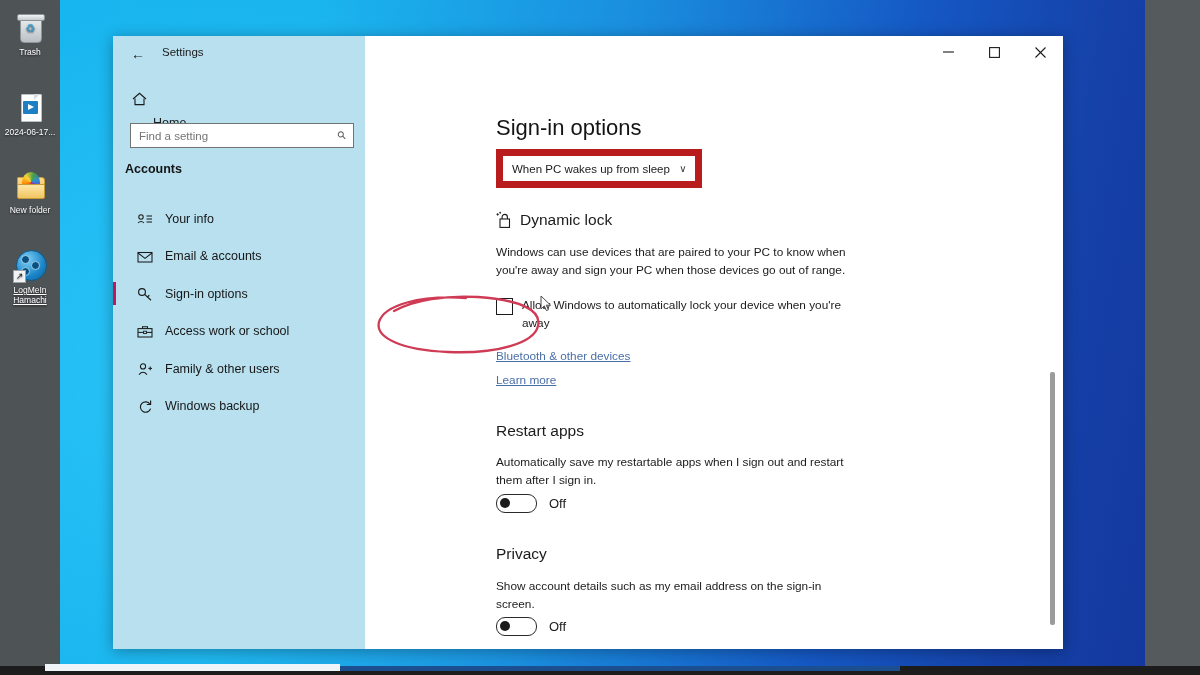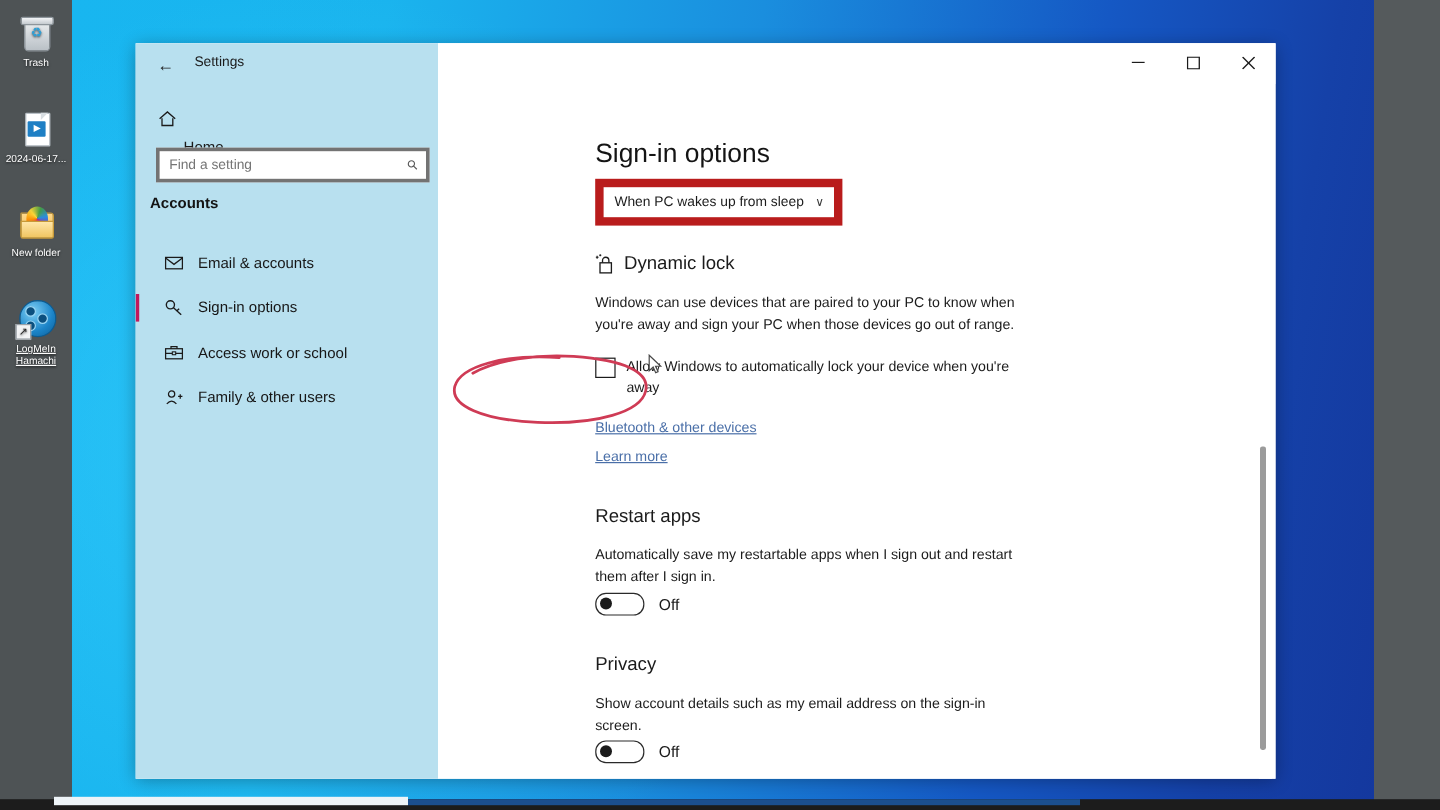--- a/index.html
+++ b/index.html
@@ -184,21 +184,21 @@
     position: absolute; left: 12px; top: 50px;
     width: 228px; height: 28px;
     display: flex; align-items: center;
   }
   #home-item .ic { width: 28px; text-align: center; font-size: 13px; color: #1b1b1b; }
   #home-item .lb { font-size: 12.5px; color: #1b1b1b; margin-top: 46px; }
   #search-box {
     position: absolute; left: 17px; top: 87px;
     width: 222px; height: 23px;
     background: #ffffff;
-    border: 3px solid #737373;
+    border: 1px solid #737373;
     display: flex; align-items: center;
   }
   #search-box input {
     flex: 1;
     border: 0; outline: 0;
     background: transparent;
     font-family: "Liberation Sans", sans-serif;
     font-size: 11.5px;
     color: #4a4a4a;
     padding: 0 0 0 8px;
@@ -446,20 +446,32 @@
 
       <div id="search-box">
         <input type="text" placeholder="Find a setting" style="">
         <span class="mag">⚲</span>
       </div>
 
       <div id="nav-header">Accounts</div>
 
       <div id="nav-list">
 
+        <div class="nav-item">
+          <span class="nav-ic">
+            <svg width="16" height="13" viewBox="0 0 16 13">
+              <circle cx="4" cy="5" r="2.2" fill="none" stroke="#1b1b1b" stroke-width="1.05"></circle>
+              <path d="M1 11 Q4 8 7 11" fill="none" stroke="#1b1b1b" stroke-width="1.05"></path>
+              <line x1="9.5" y1="4" x2="15" y2="4" stroke="#1b1b1b" stroke-width="1.05"></line>
+              <line x1="9.5" y1="7" x2="15" y2="7" stroke="#1b1b1b" stroke-width="1.05"></line>
+              <line x1="9.5" y1="10" x2="15" y2="10" stroke="#1b1b1b" stroke-width="1.05"></line>
+            </svg>
+          </span>
+          <span class="nav-lb">Your info</span>
+        </div>
 
         <div class="nav-item">
           <span class="nav-ic">
             <svg width="16" height="13" viewBox="0 0 16 13">
               <rect x="1" y="2.5" width="14" height="9.5" fill="none" stroke="#1b1b1b" stroke-width="1.05"></rect>
               <path d="M1 3 L8 8.3 L15 3" fill="none" stroke="#1b1b1b" stroke-width="1.05"></path>
             </svg>
           </span>
           <span class="nav-lb">Email &amp; accounts</span>
         </div>
@@ -492,20 +504,29 @@
             <svg width="16" height="14" viewBox="0 0 16 14">
               <circle cx="6" cy="4.4" r="2.6" fill="none" stroke="#1b1b1b" stroke-width="1.05"></circle>
               <path d="M2 12.6 Q6 8 10 12.6" fill="none" stroke="#1b1b1b" stroke-width="1.05"></path>
               <line x1="11.4" y1="6.4" x2="15" y2="6.4" stroke="#1b1b1b" stroke-width="1.05"></line>
               <line x1="13.2" y1="4.6" x2="13.2" y2="8.2" stroke="#1b1b1b" stroke-width="1.05"></line>
             </svg>
           </span>
           <span class="nav-lb">Family &amp; other users</span>
         </div>
 
+        <div class="nav-item">
+          <span class="nav-ic">
+            <svg width="16" height="14" viewBox="0 0 16 14">
+              <path d="M13 5.2 A5.2 5.2 0 1 0 13.6 9.6" fill="none" stroke="#1b1b1b" stroke-width="1.15"></path>
+              <path d="M13.6 1.6 L13.6 5.5 L9.8 5.5" fill="none" stroke="#1b1b1b" stroke-width="1.15"></path>
+            </svg>
+          </span>
+          <span class="nav-lb">Windows backup</span>
+        </div>
 
       </div>
     </div>
 
     <div id="main">
 
       <div id="content">
 
         <div id="page-title">Sign-in options</div>
 

